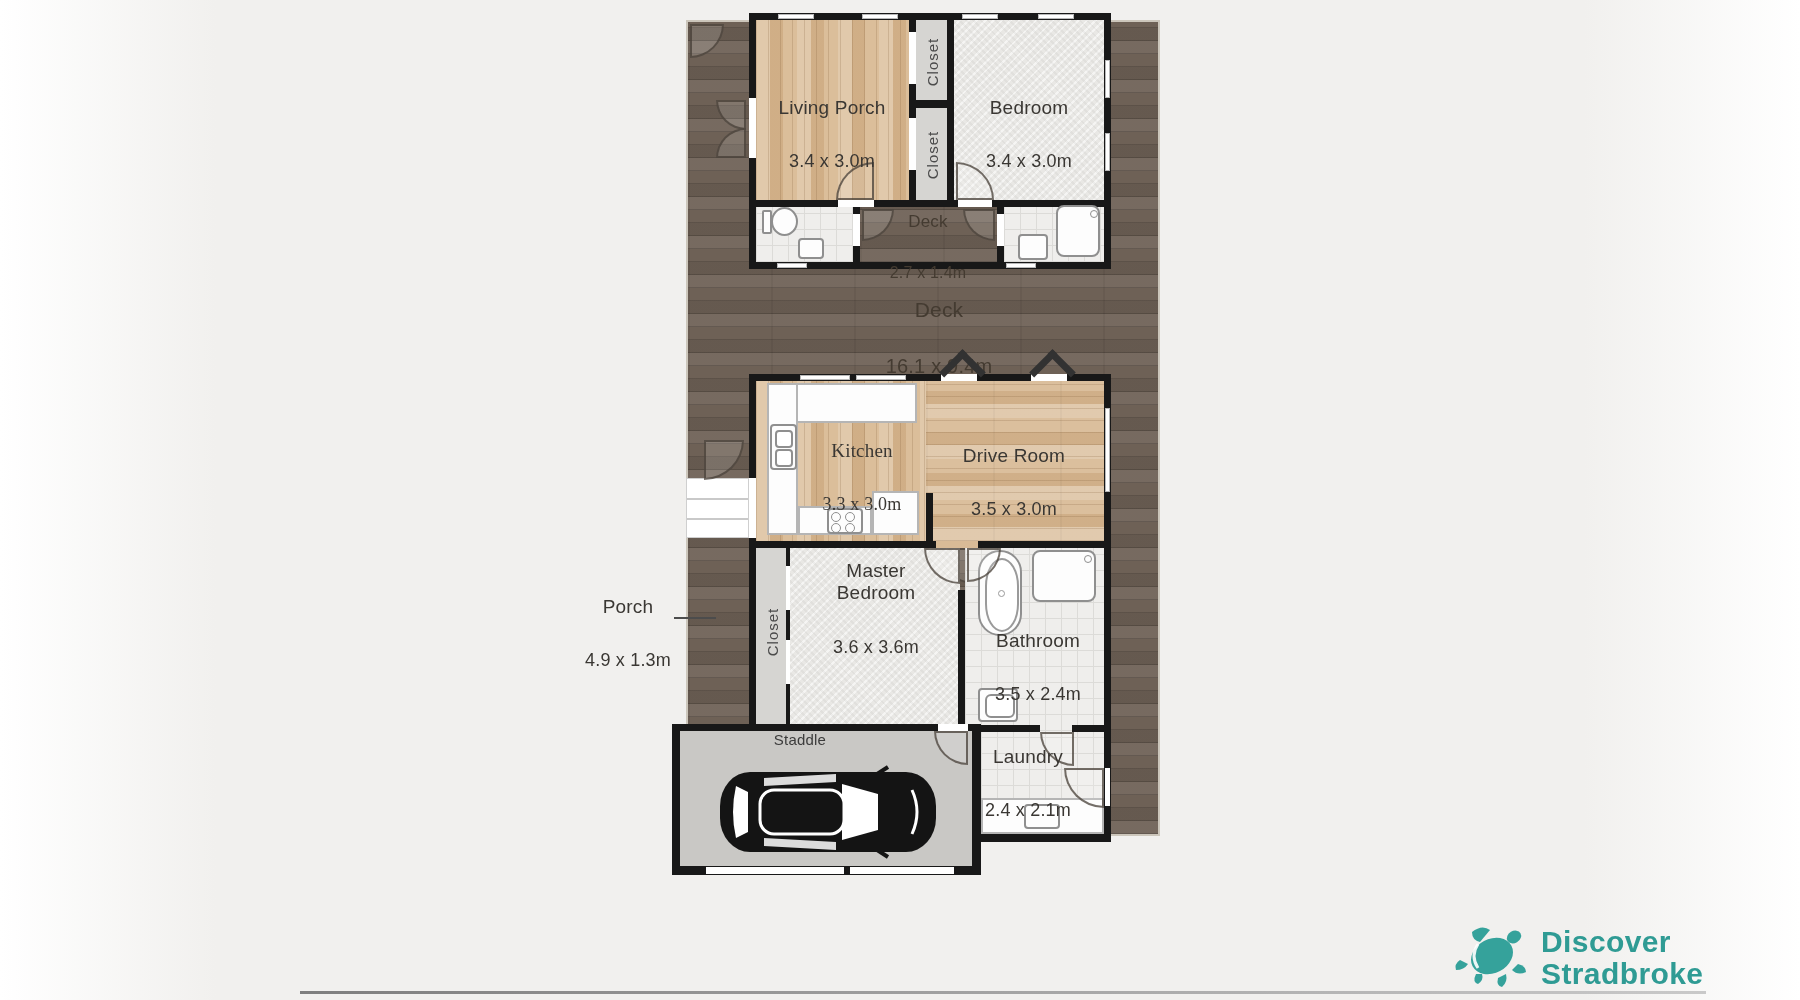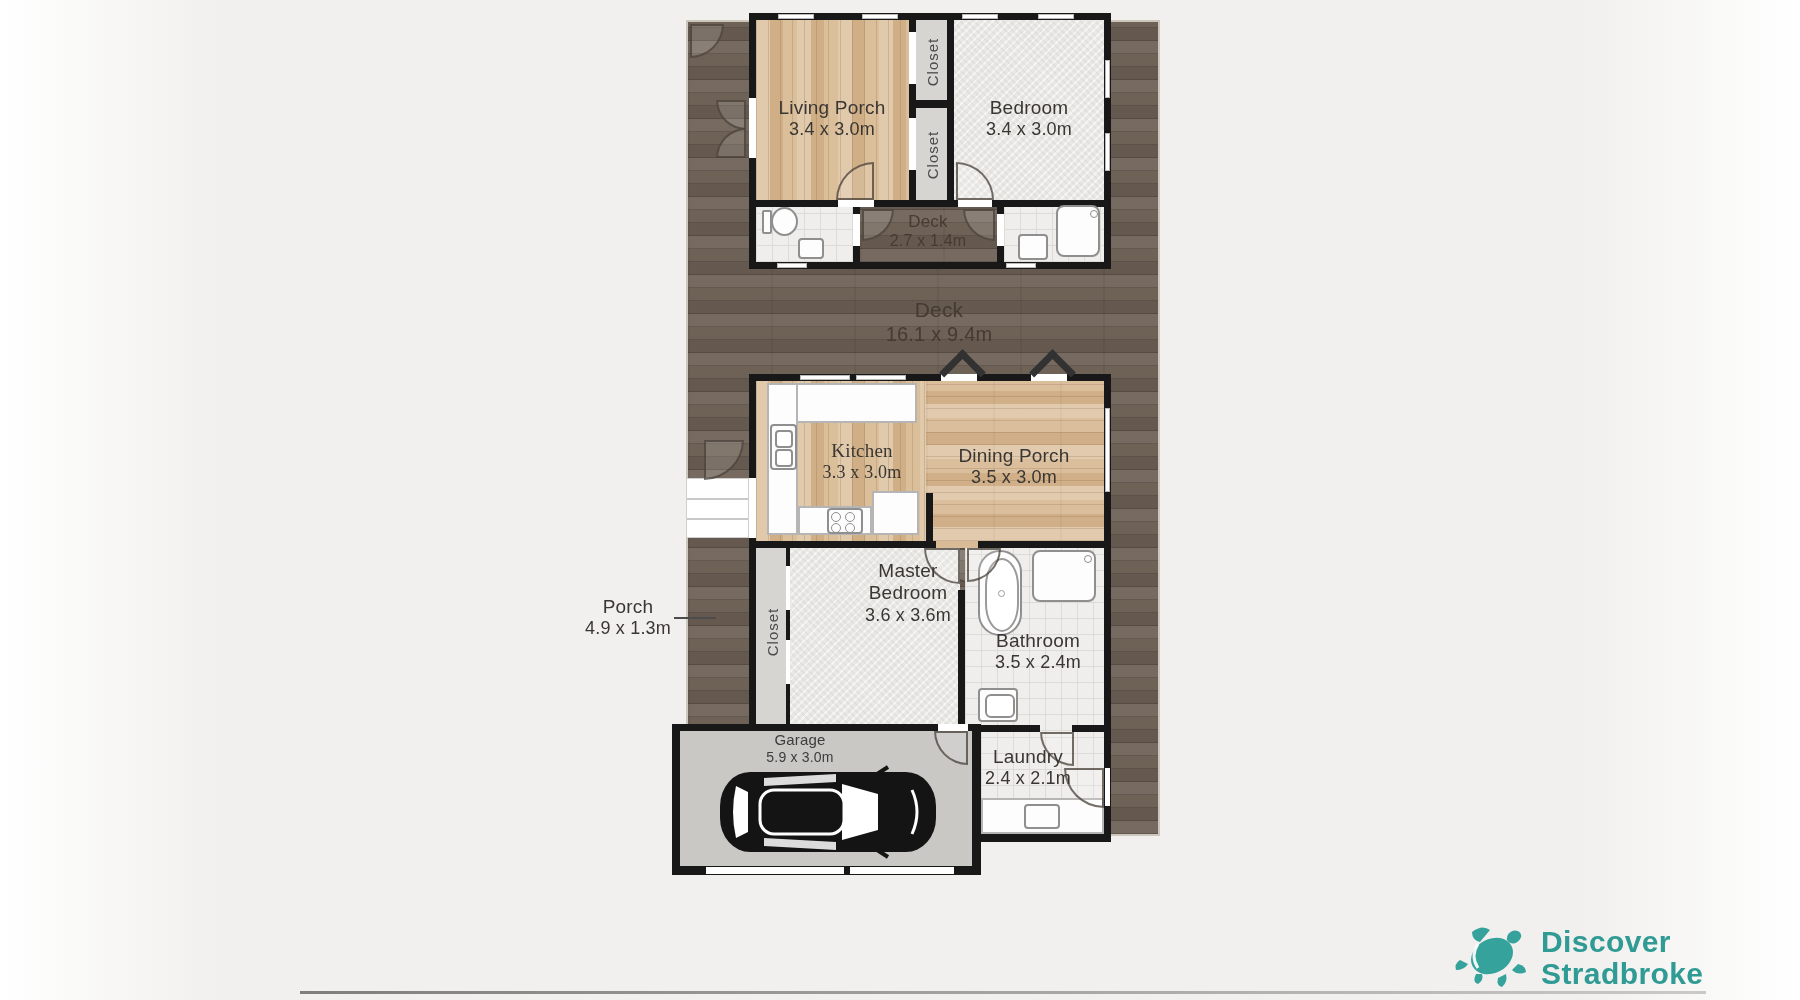--- a/index.html
+++ b/index.html
@@ -33,21 +33,21 @@
   .gap{position:absolute;background:#ffffff;}
   .gap-wood{position:absolute;background:#d9bb97;}
   .fix{position:absolute;background:#fdfdfd;border:2px solid #8f8f8f;border-radius:4px;box-sizing:border-box;}
   .arc{position:absolute;border:2px solid rgba(70,62,54,0.75);background:rgba(255,255,255,0.14);box-sizing:border-box;}
   .arc-lt{border-radius:100% 0 0 0;}
   .arc-rt{border-radius:0 100% 0 0;}
   .arc-rb{border-radius:0 0 100% 0;}
   .arc-lb{border-radius:0 0 0 100%;}
   .rlabel{position:absolute;color:#3a3733;text-align:center;line-height:1.18;font-weight:500;letter-spacing:0.2px;transform:translateX(-50%);}
   .rname{font-size:19px;}
-  .rdims{font-size:18px;}
+  .rdims{font-size:18px;margin-top:32px;}
   .deck-label{color:#443b31;}
   .small .rname{font-size:17px;}
   .small .rdims{font-size:16px;}
   .tiny .rname{font-size:15px;}
   .tiny .rdims{font-size:14px;}
   .vtext{position:absolute;writing-mode:vertical-rl;transform:rotate(180deg) translateY(50%);color:#4b4b4b;font-size:15px;letter-spacing:1px;}
   .chev{position:absolute;width:26px;height:26px;border-left:7px solid #323232;border-top:7px solid #323232;transform:rotate(45deg);}
   .step-line{position:absolute;background:#c9c9c9;height:2px;left:0;right:0;}
   .leader{position:absolute;height:2px;background:#4c4c4c;}
   .footer-caption{position:absolute;left:327px;top:958px;width:900px;text-align:center;font-size:30px;color:#3b3b3b;white-space:nowrap;}
@@ -172,21 +172,21 @@
     <div class="step-line" style="top:39px;"></div>
   </div>
   <div class="arc arc-rb" style="left:704px;top:440px;width:40px;height:40px;"></div>
   <div class="arc arc-lb" style="left:938px;top:548px;width:36px;height:36px;"></div>
 
   <div class="rlabel" style="left:862px;top:440px;font-family:Liberation Serif, serif;">
     <div class="rname">Kitchen</div>
     <div class="rdims">3.3 x 3.0m</div>
   </div>
   <div class="rlabel" style="left:1014px;top:445px;">
-    <div class="rname">Dining Porch</div>
+    <div class="rname">Drive Room</div>
     <div class="rdims">3.5 x 3.0m</div>
   </div>
 
   <div class="rlabel" style="left:628px;top:596px;">
     <div class="rname">Porch</div>
     <div class="rdims">4.9 x 1.3m</div>
   </div>
   <div class="leader" style="left:674px;top:617px;width:42px;"></div>
 
   <div class="abs floor-closet" style="left:756px;top:548px;width:30px;height:176px;"></div>
@@ -216,21 +216,21 @@
 
   <div class="fix" style="left:981px;top:798px;width:123px;height:36px;border-radius:0;border-color:#b5b5b5;"></div>
   <div class="fix" style="left:1024px;top:804px;width:36px;height:25px;"></div>
 
   <div class="arc arc-lb" style="left:924px;top:548px;width:36px;height:36px;"></div>
   <div class="arc arc-rb" style="left:967px;top:548px;width:34px;height:34px;"></div>
   <div class="arc arc-lb" style="left:1040px;top:732px;width:34px;height:34px;"></div>
   <div class="arc arc-lb" style="left:1064px;top:768px;width:40px;height:40px;"></div>
 
   <div class="vtext" style="left:764px;top:632px;">Closet</div>
-  <div class="rlabel" style="left:908px;top:560px;">
+  <div class="rlabel" style="left:876px;top:560px;">
     <div class="rname">Master</div>
     <div class="rname">Bedroom</div>
     <div class="rdims">3.6 x 3.6m</div>
   </div>
   <div class="rlabel" style="left:1038px;top:630px;">
     <div class="rname">Bathroom</div>
     <div class="rdims">3.5 x 2.4m</div>
   </div>
   <div class="rlabel" style="left:1028px;top:746px;">
     <div class="rname">Laundry</div>
@@ -241,21 +241,21 @@
   <div class="wall" style="left:672px;top:724px;width:309px;height:7px;"></div>
   <div class="wall" style="left:672px;top:724px;width:8px;height:151px;"></div>
   <div class="wall" style="left:972px;top:724px;width:9px;height:151px;"></div>
   <div class="wall" style="left:672px;top:866px;width:309px;height:9px;"></div>
   <div class="win" style="left:706px;top:867px;width:138px;height:7px;border:none;"></div>
   <div class="win" style="left:850px;top:867px;width:104px;height:7px;border:none;"></div>
   <div class="gap" style="left:938px;top:724px;width:30px;height:7px;"></div>
   <div class="arc arc-lb" style="left:934px;top:731px;width:34px;height:34px;"></div>
 
   <div class="rlabel tiny" style="left:800px;top:731px;color:#3c3c3c;">
-    <div class="rname">Garage</div>
+    <div class="rname">Staddle</div>
     <div class="rdims">5.9 x 3.0m</div>
   </div>
 
   <svg class="abs" style="left:716px;top:764px;" width="224" height="96" viewBox="0 0 224 96">
     <line x1="158" y1="12" x2="172" y2="3" stroke="#141414" stroke-width="4"></line>
     <line x1="158" y1="84" x2="172" y2="93" stroke="#141414" stroke-width="4"></line>
     <rect x="4" y="8" width="216" height="80" rx="30" ry="34" fill="#141414"></rect>
     <path d="M20,22 Q14,48 20,74 L32,68 L32,28 Z" fill="#ffffff"></path>
     <path d="M126,20 L162,30 L162,66 L126,76 Z" fill="#ffffff"></path>
     <rect x="44" y="26" width="84" height="44" rx="14" fill="#141414" stroke="#ffffff" stroke-width="3"></rect>

